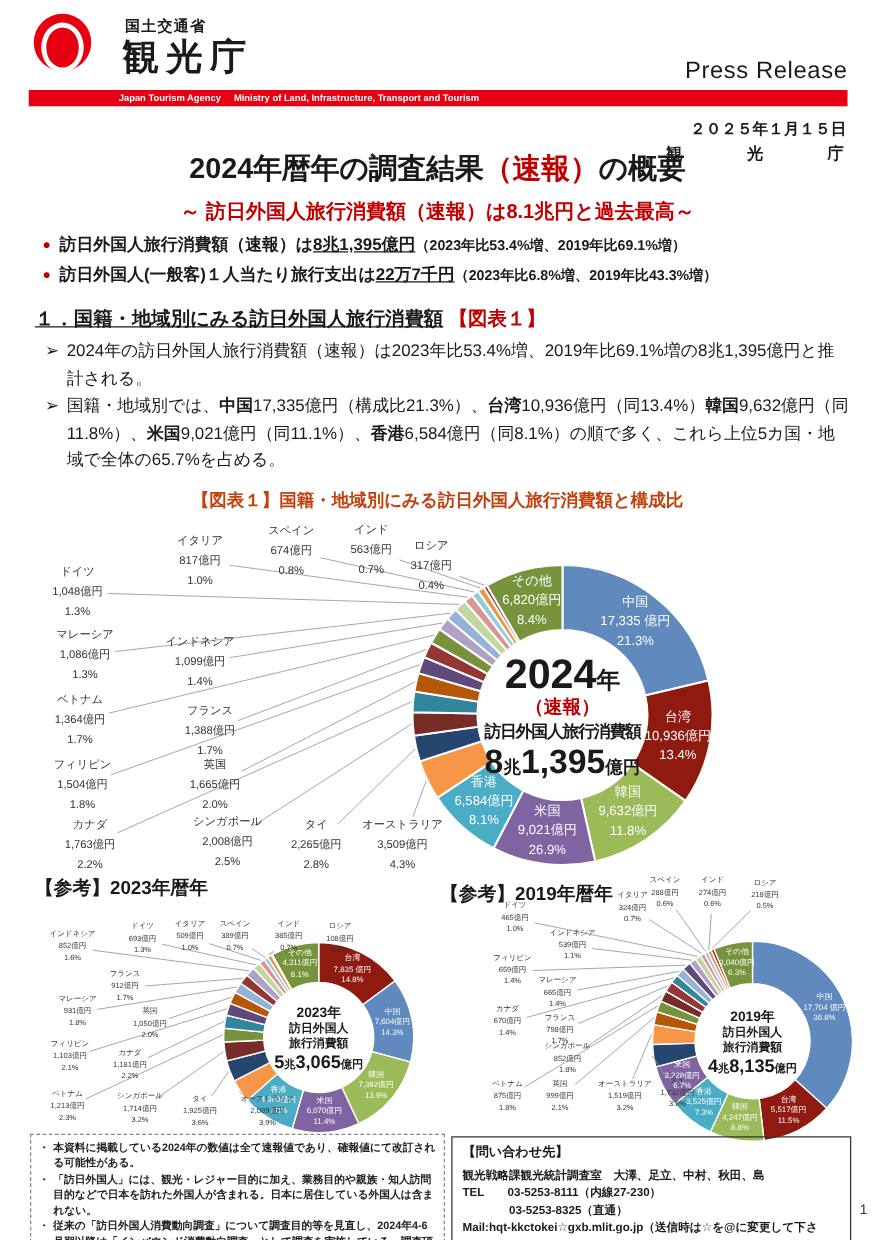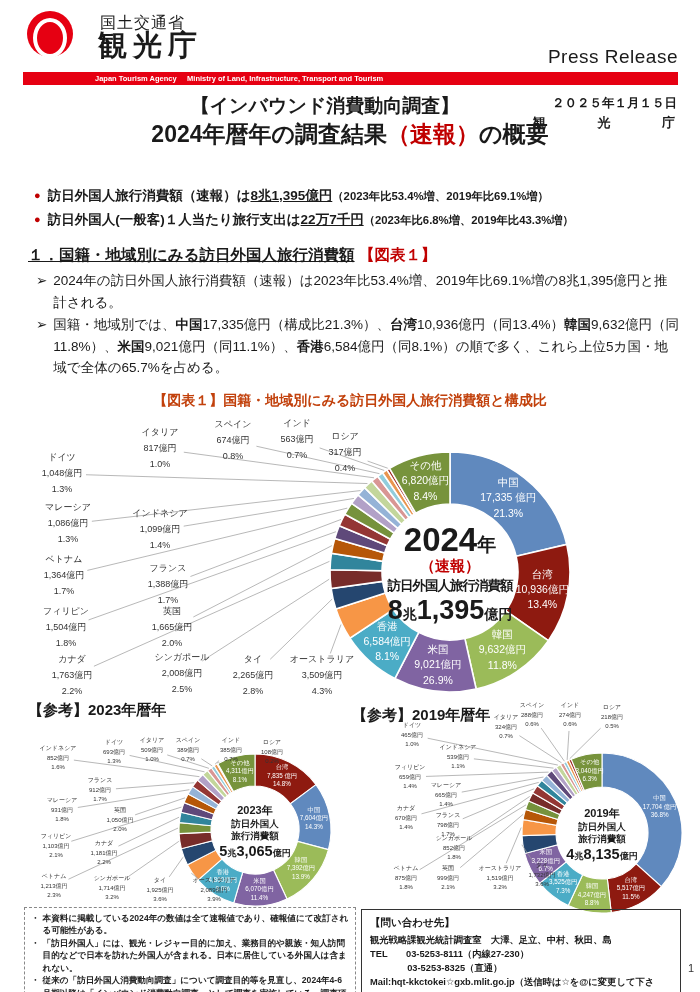--- a/index.html
+++ b/index.html
@@ -5,21 +5,21 @@
   html,body{margin:0;padding:0;background:#e8e8e8;}
   .page{
     position:relative;width:700px;height:992px;background:#ffffff;
     font-family:"Liberation Sans","DejaVu Sans",sans-serif;color:#1a1a1a;
     overflow:hidden;margin:0 auto;
   }
   .abs{position:absolute;}
   
   .logo-disc{left:27px;top:11px;width:46px;height:46px;border-radius:50%;background:#E60012;}
   .logo-ring{left:33px;top:18px;width:26px;height:32px;border-radius:50%;border:4px solid #fff;}
-  .ministry{left:100px;top:13px;font-size:16px;letter-spacing:1px;font-weight:normal;}
+  .ministry{left:100px;top:13px;font-size:12px;letter-spacing:1px;font-weight:bold;}
   .agency{left:98px;top:26px;font-size:29px;font-weight:bold;letter-spacing:6px;}
   .press-release{right:22px;top:46px;font-size:19px;letter-spacing:.5px;}
   .red-bar{left:23px;top:72px;width:655px;height:13px;background:#E60012;color:#fff;
     font-size:7.5px;font-weight:bold;line-height:13px;padding-left:72px;box-sizing:border-box;white-space:pre;}
   
   .survey-title{left:130px;top:93px;width:390px;text-align:center;font-size:19px;font-weight:bold;}
   .date-block{right:23px;top:95px;width:146px;font-size:12.5px;font-weight:bold;text-align:right;}
   .issuer{display:flex;justify-content:space-between;padding:2px 2px 0 2px;font-size:13px;}
   .main-title{left:0;top:119px;width:700px;text-align:center;font-size:23px;font-weight:bold;}
   .subtitle{left:0;top:159px;width:700px;text-align:center;font-size:16px;font-weight:bold;color:#C00000;}
@@ -72,30 +72,30 @@
 
 <div class="page">
 
   <div class="abs logo-disc"></div>
   <div class="abs logo-ring"></div>
   <div class="abs ministry">国土交通省</div>
   <div class="abs agency">観光庁</div>
   <div class="abs red-bar">Japan Tourism Agency     Ministry of Land, Infrastructure, Transport and Tourism</div>
   <div class="abs press-release">Press Release</div>
 
-  <div class="abs survey-title">【インバウンド消費動向調査】</div>
   <div class="abs date-block">
     <div>２０２５年１月１５日</div>
     <div class="issuer">
       <span>観</span>
       <span>光</span>
       <span>庁</span>
     </div>
   </div>
   <div class="abs main-title"><span>2024年暦年の調査結果</span><span class="red">（速報）</span><span>の概要</span></div>
+  <div class="abs subtitle">～ 訪日外国人旅行消費額（速報）は8.1兆円と過去最高～</div>
   <div class="abs kbullet" style="top:187px;"><span class="dot">●</span><span><span>訪日外国人旅行消費額（速報）は</span><span class="em">8兆1,395億円</span><span class="sub">（2023年比53.4%増、2019年比69.1%増）</span></span></div>
   <div class="abs kbullet" style="top:211px;"><span class="dot">●</span><span><span>訪日外国人(一般客)１人当たり旅行支出は</span><span class="em">22万7千円</span><span class="sub">（2023年比6.8%増、2019年比43.3%増）</span></span></div>
 
   <div class="abs sec-heading"><span class="u">１．国籍・地域別にみる訪日外国人旅行消費額</span><span class="red"> 【図表１】</span></div>
   <div class="abs point" style="top:270px;">
     <span class="mk">➢</span>
     <span><span>2024年の訪日外国人旅行消費額（速報）は2023年比53.4%増、2019年比69.1%増の8兆1,395億円と推計される。</span></span>
   </div>
   <div class="abs point" style="top:314px;">
     <span class="mk">➢</span>

